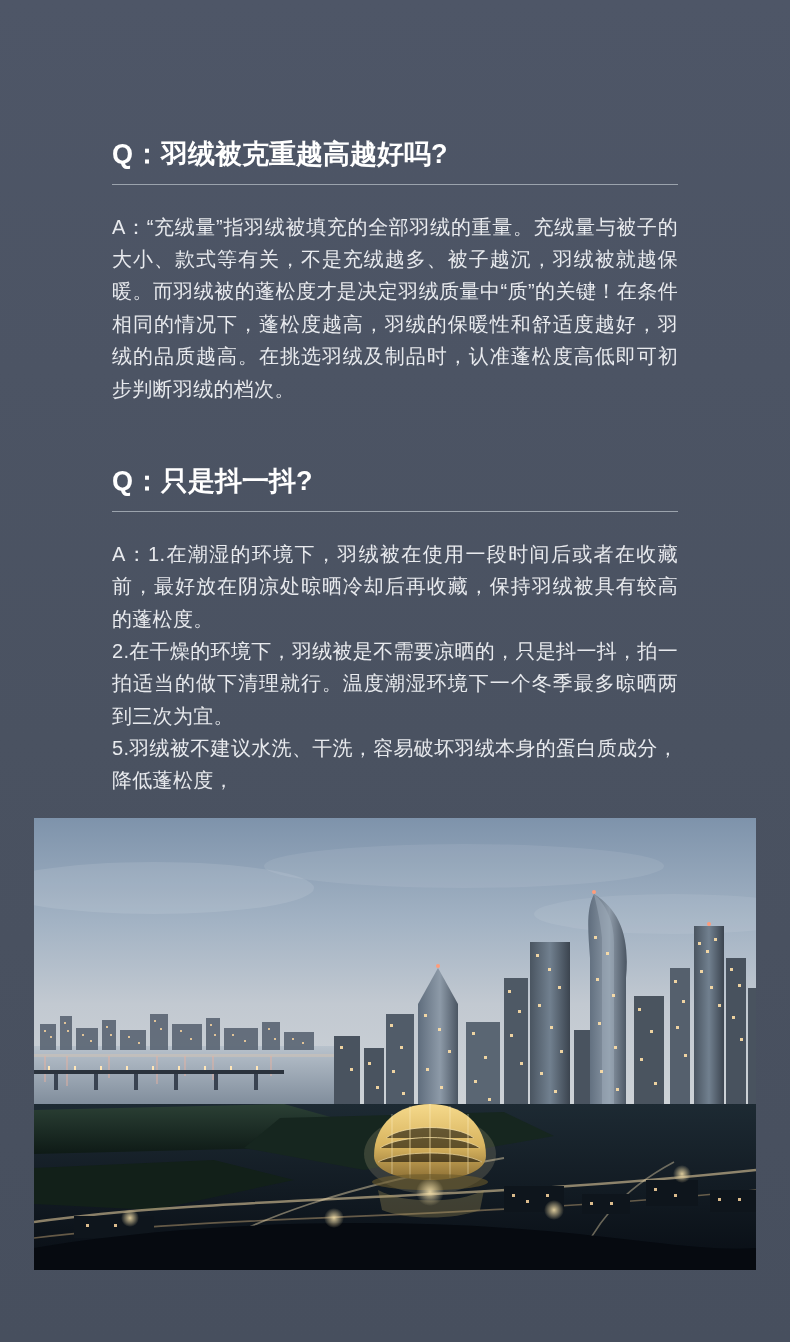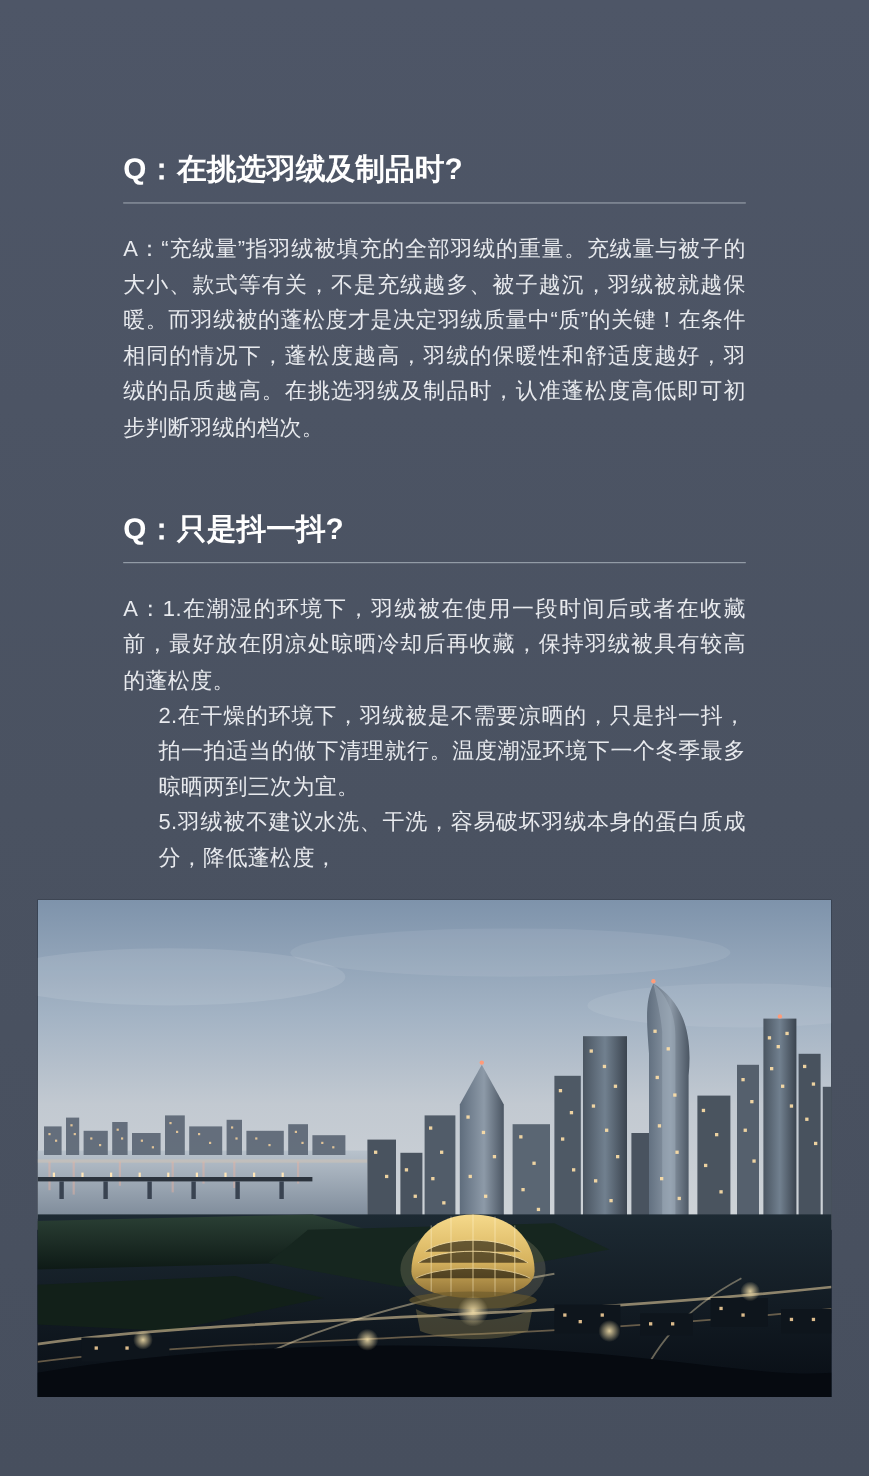--- a/index.html
+++ b/index.html
@@ -67,21 +67,21 @@
     letter-spacing: 0.3px;
     text-align: justify;
   }
   .answer .a-label {
     color: #e8eaee;
   }
   .answer p {
     margin: 0;
     text-indent: 0;
   }
-  .answer p + p { margin-top: 0; margin-left: 32px; }
+  .answer p + p { margin-top: 0; }
 
   
   .photo {
     position: absolute;
     left: 34px;
     top: 818px;
     width: 722px;
     height: 452px;
     overflow: hidden;
     background: #0c1422;
@@ -91,21 +91,21 @@
 </head>
 <body>
 
 <div class="page">
 
   <div class="faq-wrap">
 
     <div class="faq-block first">
       <div class="q-row">
         <span class="q-label">Q：</span>
-        <span class="q-text">在挑选羽绒及制品时?</span>
+        <span class="q-text">羽绒被克重越高越好吗?</span>
       </div>
       <div class="answer">
         <p><span class="a-label">A：</span><span>“充绒量”指羽绒被填充的全部羽绒的重量。充绒量与被子的大小、款式等有关，不是充绒越多、被子越沉，羽绒被就越保暖。而羽绒被的蓬松度才是决定羽绒质量中“质”的关键！在条件相同的情况下，蓬松度越高，羽绒的保暖性和舒适度越好，羽绒的品质越高。在挑选羽绒及制品时，认准蓬松度高低即可初步判断羽绒的档次。</span></p>
       </div>
     </div>
 
     <div class="faq-block second">
       <div class="q-row">
         <span class="q-label">Q：</span>
         <span class="q-text">只是抖一抖?</span>

